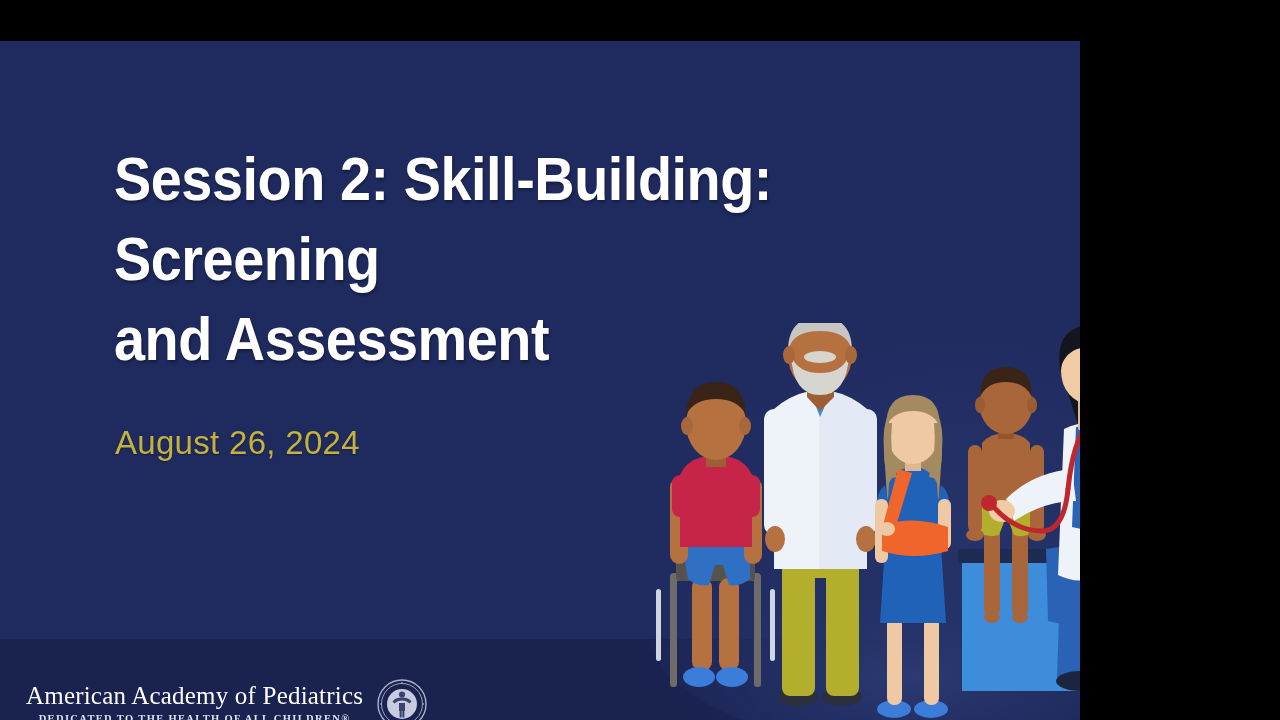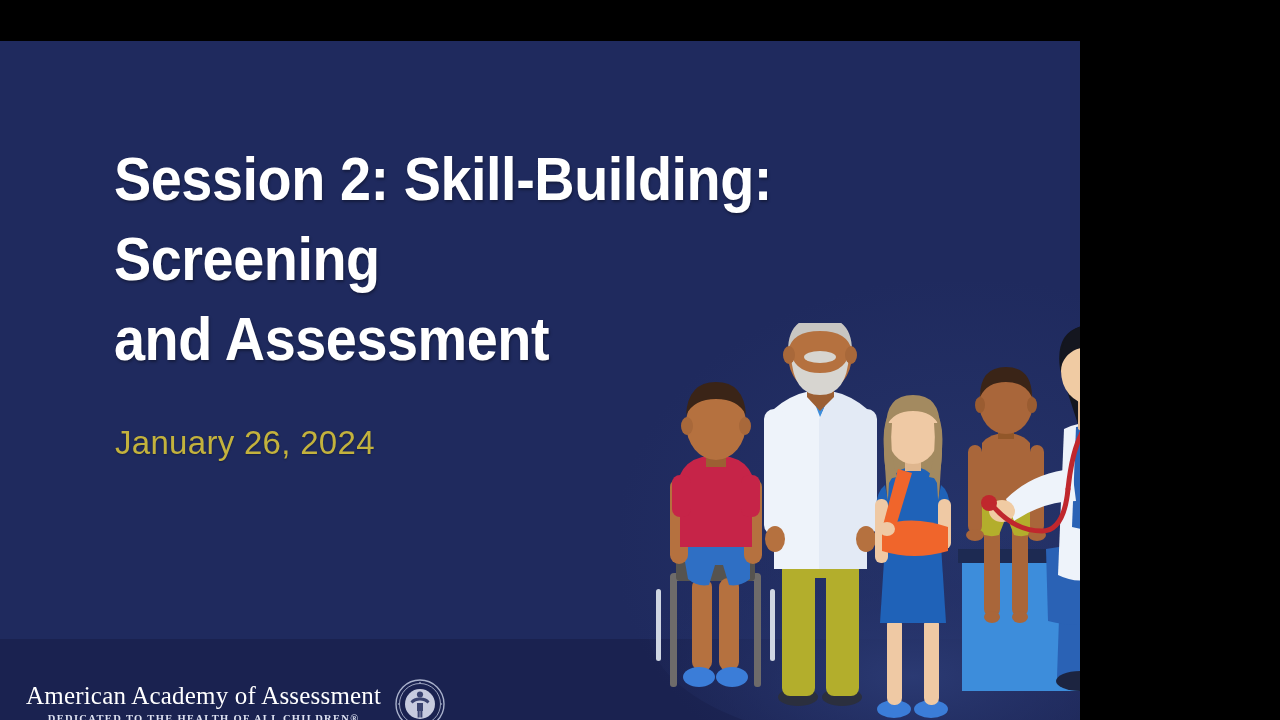--- a/index.html
+++ b/index.html
@@ -123,21 +123,21 @@
 
 <div id="slide">
 
   <div class="bg-upper"></div>
   <div class="bg-lower"></div>
   <div class="illo-glow2"></div>
 
   <div class="title">Session 2: Skill-Building: Screening
 and Assessment</div>
 
-  <div class="date">January 26, 2024</div>
+  <div class="date">August 26, 2024</div>
 
   <div class="illustration">
     <svg viewBox="0 0 534 410" xmlns="http://www.w3.org/2000/svg">
       <defs>
         <radialGradient id="floorGlow" cx="50%" cy="70%" r="62%">
           <stop offset="0%" stop-color="#2b3a73"></stop>
           <stop offset="100%" stop-color="#1f2a5e" stop-opacity="0"></stop>
         </radialGradient>
       </defs>
 
@@ -320,21 +320,21 @@
         <ellipse cx="443" cy="48" rx="28" ry="33" fill="#f0cba3"></ellipse>
 
         <path d="M415 44 q-2 -42 30 -42 q32 0 34 42 q-10 -20 -34 -20 q-24 0 -30 20 z" fill="#14161f"></path>
         <path d="M470 24 q14 26 10 62 l-12 6 q6 -36 -4 -62 z" fill="#14161f"></path>
       </g>
     </svg>
   </div>
 
   <div class="logo">
     <div class="logo-text">
-      <div class="logo-name">American Academy of Assessment</div>
+      <div class="logo-name">American Academy of Pediatrics</div>
       <div class="logo-tag">DEDICATED TO THE HEALTH OF ALL CHILDREN®</div>
     </div>
     <div class="logo-seal">
       <svg viewBox="0 0 50 50" xmlns="http://www.w3.org/2000/svg">
         <circle cx="25" cy="25" r="24" fill="none" stroke="#aab2cc" stroke-width="1.4"></circle>
         <circle cx="25" cy="25" r="20.5" fill="none" stroke="#aab2cc" stroke-width="0.9"></circle>
         <circle cx="25" cy="25" r="15" fill="#dfe3f2" opacity="0.88"></circle>
 
         <g fill="#3a4370">
           <circle cx="25" cy="15.5" r="3.1"></circle>

